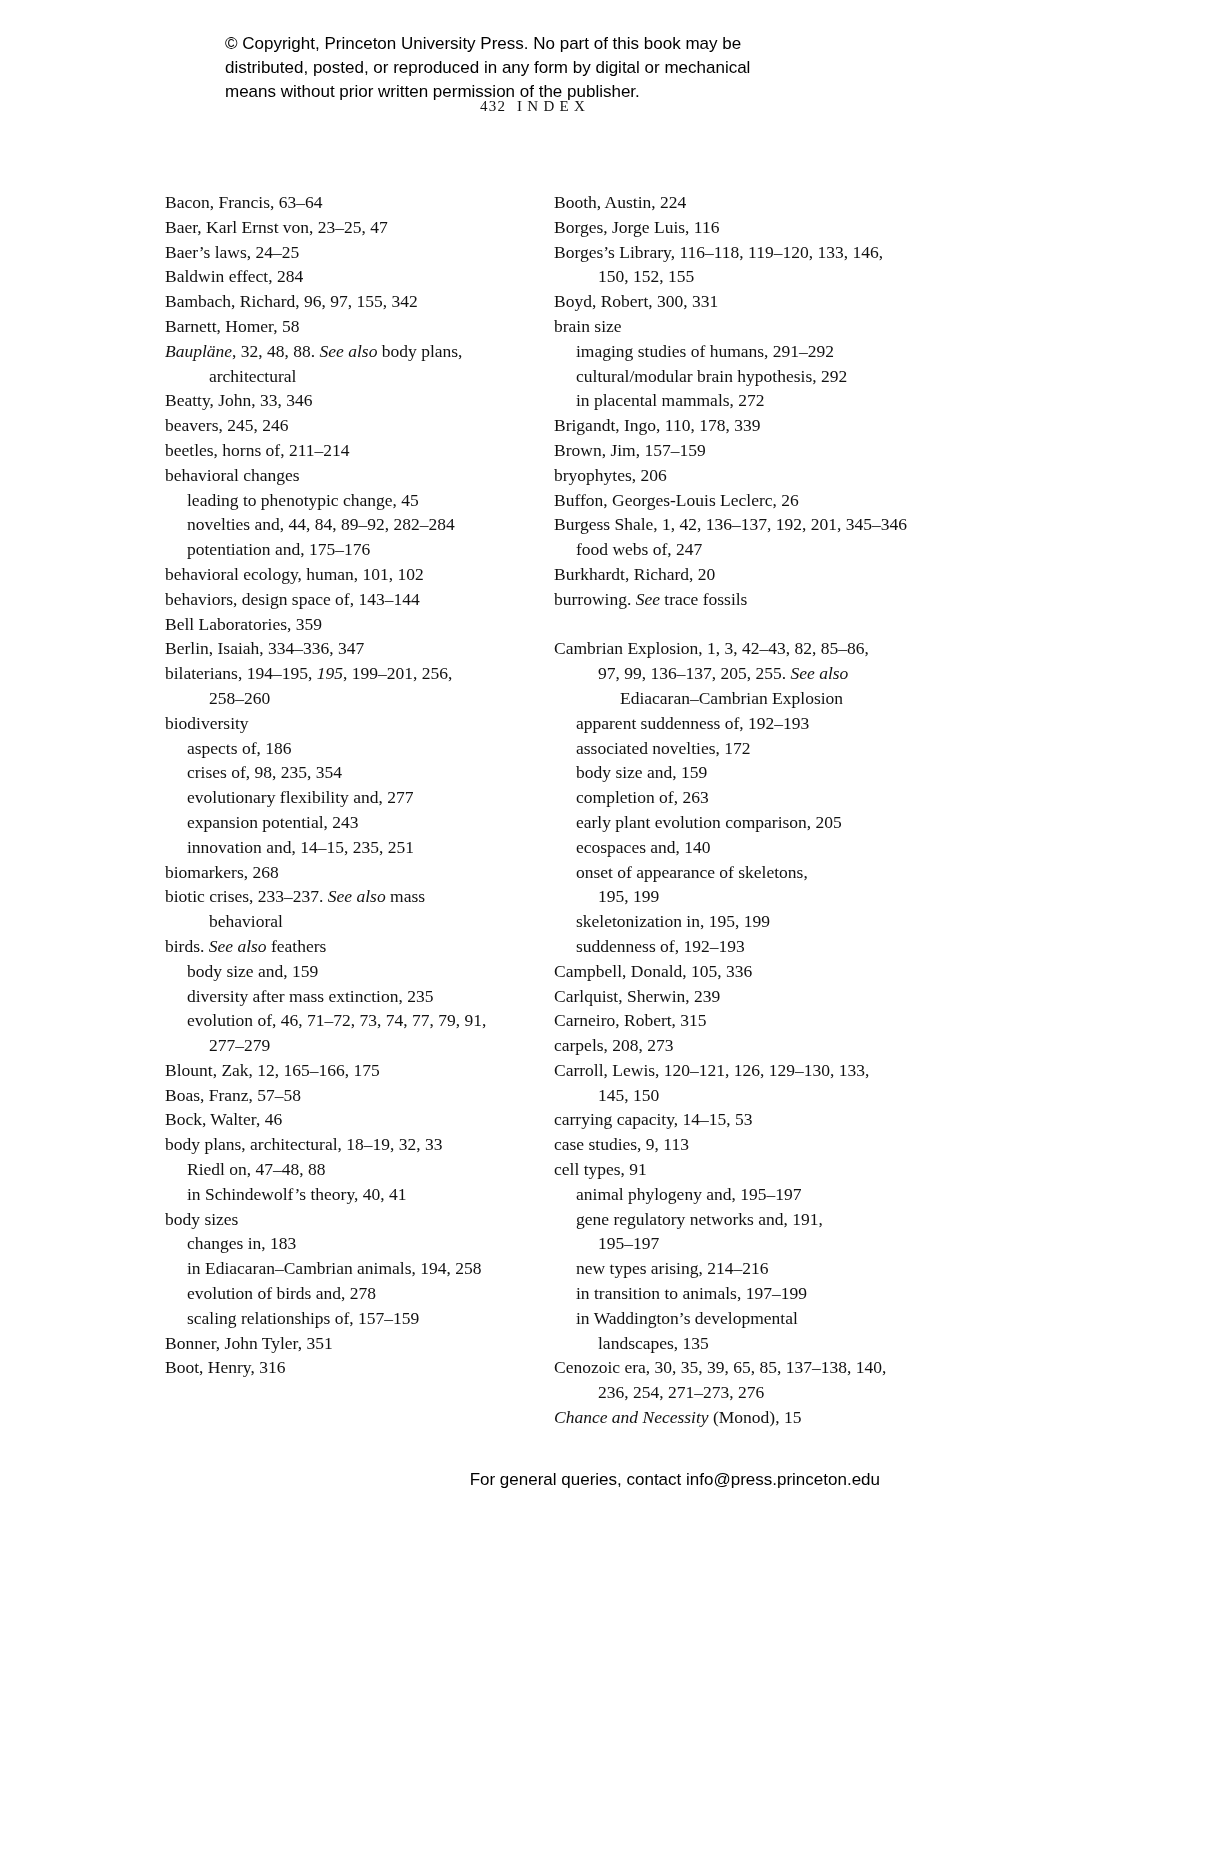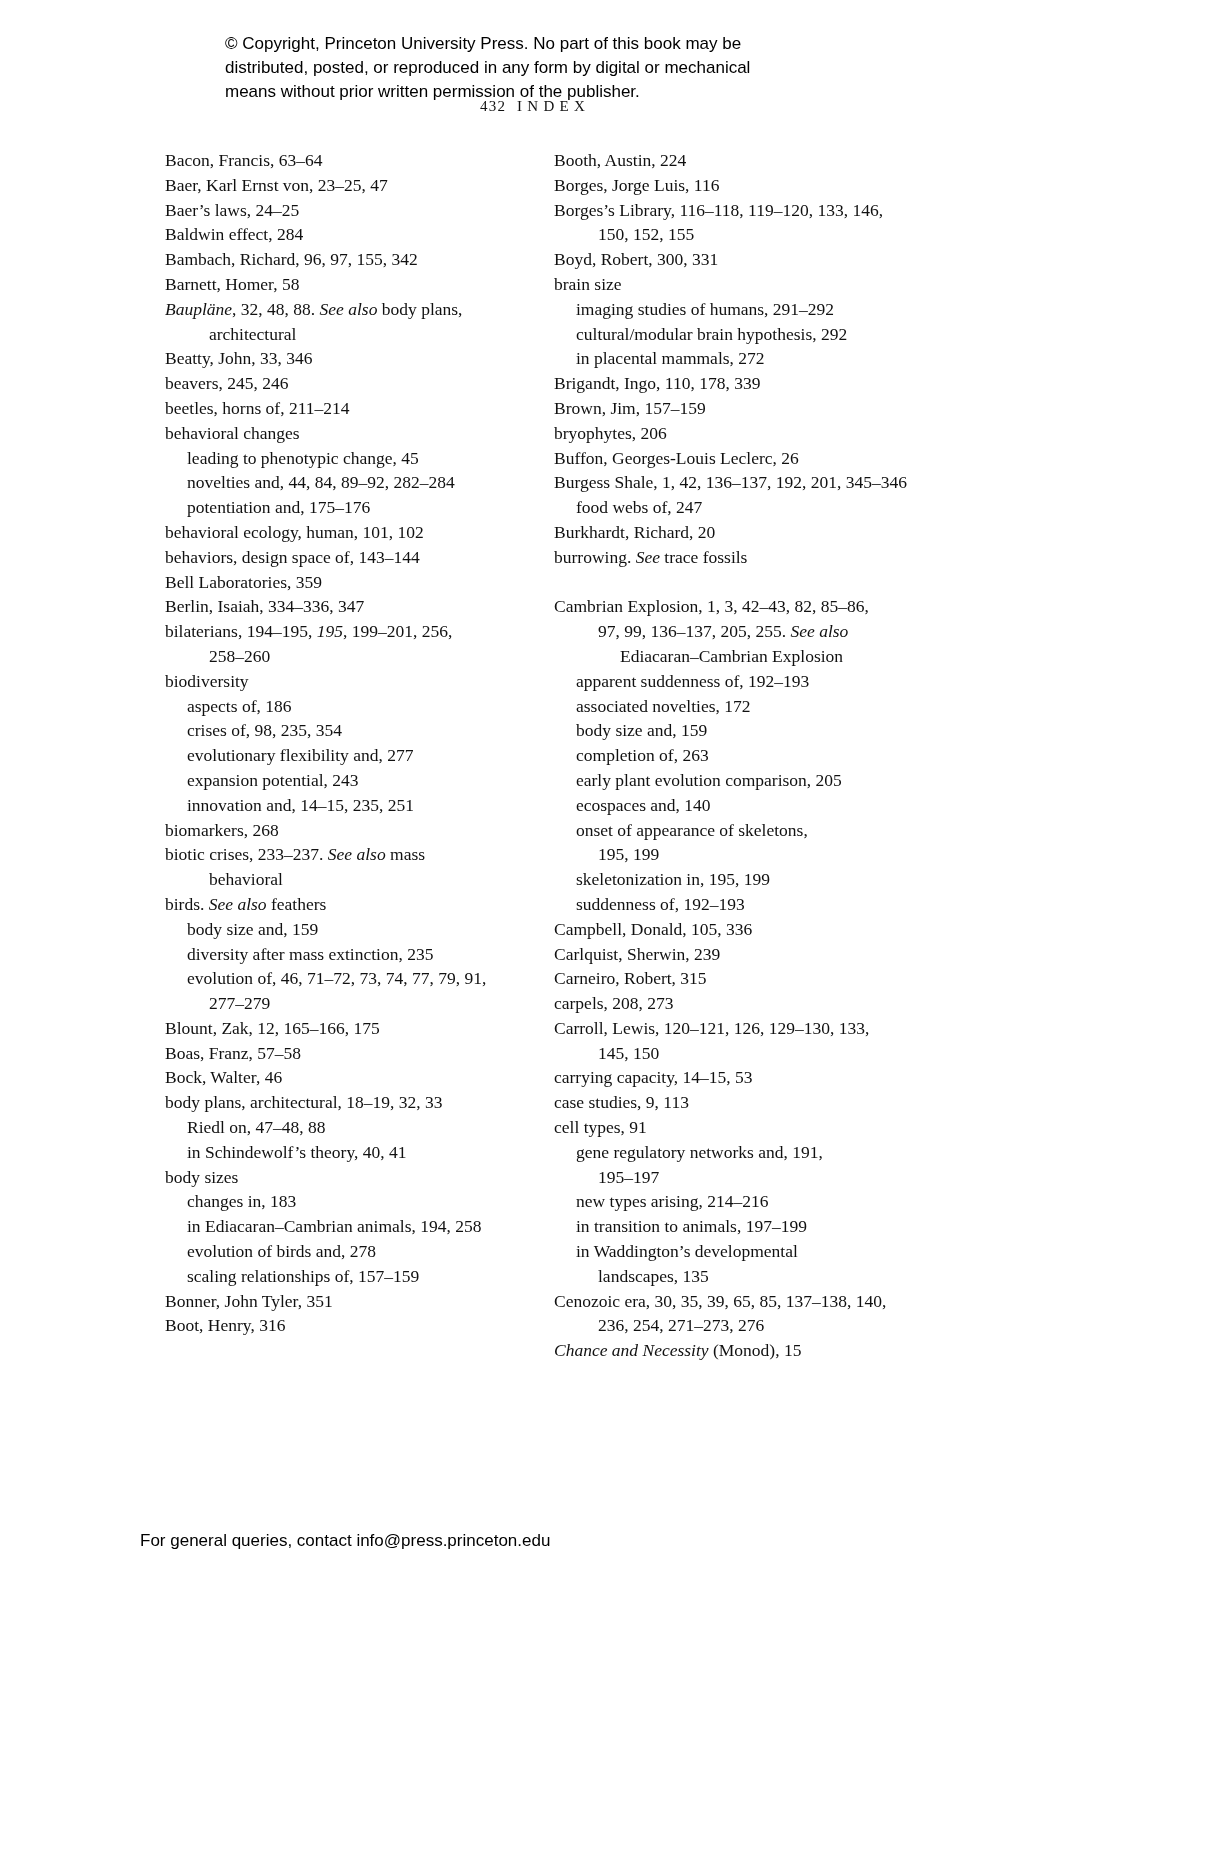--- a/index.html
+++ b/index.html
@@ -50,36 +50,37 @@
     display: flex;
     gap: 18px;
     font-family: "Liberation Serif", serif;
     font-size: 17.5px;
     line-height: 24.8px;
     color: #111111;
   }
   .index-col {
     width: 371px;
     flex: 0 0 371px;
+    margin-top: 42px;
   }
   .index-line {
     white-space: nowrap;
   }
   .ind-0 { padding-left: 0; }
   .ind-1 { padding-left: 22px; }
   .ind-2 { padding-left: 44px; }
   .ind-3 { padding-left: 66px; }
   .blank-line { height: 24.8px; }
   .it { font-style: italic; }
   .page-footer {
     position: absolute;
     left: 140px;
-    top: 1531px;
+    top: 1470px;
     width: 740px;
-    text-align: left;
+    text-align: right;
     font-family: "Liberation Sans", sans-serif;
     font-size: 17px;
     color: #000000;
   }
 </style>
 </head>
 <body>
 
 <div class="copyright-block">
   <div>© Copyright, Princeton University Press. No part of this book may be</div>
@@ -176,20 +177,21 @@
       <div class="index-line ind-1"><span>suddenness of, 192–193</span></div>
       <div class="index-line ind-0"><span>Campbell, Donald, 105, 336</span></div>
       <div class="index-line ind-0"><span>Carlquist, Sherwin, 239</span></div>
       <div class="index-line ind-0"><span>Carneiro, Robert, 315</span></div>
       <div class="index-line ind-0"><span>carpels, 208, 273</span></div>
       <div class="index-line ind-0"><span>Carroll, Lewis, 120–121, 126, 129–130, 133,</span></div>
       <div class="index-line ind-2"><span>145, 150</span></div>
       <div class="index-line ind-0"><span>carrying capacity, 14–15, 53</span></div>
       <div class="index-line ind-0"><span>case studies, 9, 113</span></div>
       <div class="index-line ind-0"><span>cell types, 91</span></div>
+      <div class="index-line ind-1"><span>animal phylogeny and, 195–197</span></div>
       <div class="index-line ind-1"><span>gene regulatory networks and, 191,</span></div>
       <div class="index-line ind-2"><span>195–197</span></div>
       <div class="index-line ind-1"><span>new types arising, 214–216</span></div>
       <div class="index-line ind-1"><span>in transition to animals, 197–199</span></div>
       <div class="index-line ind-1"><span>in Waddington’s developmental</span></div>
       <div class="index-line ind-2"><span>landscapes, 135</span></div>
       <div class="index-line ind-0"><span>Cenozoic era, 30, 35, 39, 65, 85, 137–138, 140,</span></div>
       <div class="index-line ind-2"><span>236, 254, 271–273, 276</span></div>
       <div class="index-line ind-0"><span class="it">Chance and Necessity</span><span> (Monod), 15</span></div>
     </div>

